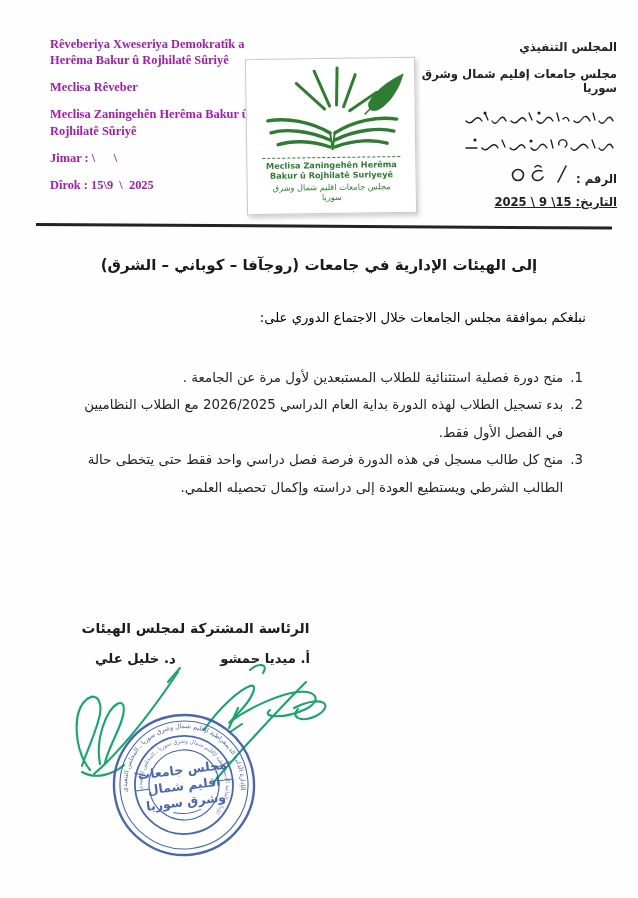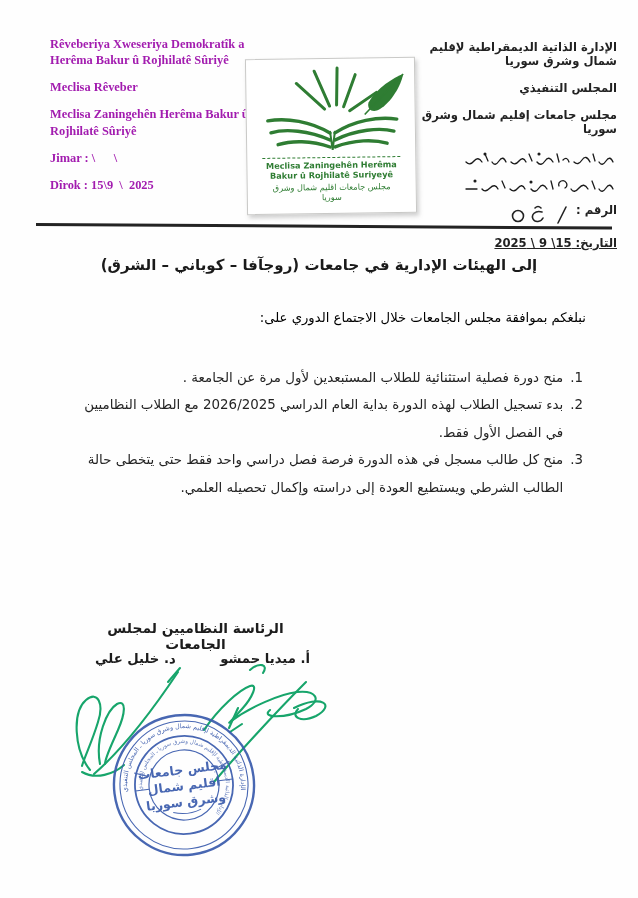--- a/index.html
+++ b/index.html
@@ -22,21 +22,21 @@
   .logo-cap{width:138px;border-top:1.5px dashed #2f7d33;margin-top:-2px;padding-top:2px;
             text-align:center;color:#2f7d33;}
   .logo-cap .lat{font-size:8.2px;font-weight:bold;line-height:1.25;}
   .logo-cap .ara{font-size:8.2px;margin-top:1px;direction:rtl;}
 
   
   .hdr-right{position:absolute;right:21px;top:40px;width:220px;direction:rtl;
              text-align:right;font-size:11.6px;font-weight:bold;color:#222;}
   .hdr-right p{margin:0 0 13px 0;}
   .syriac{margin:2px 0 6px 0;}
-  .num-line{display:flex;direction:rtl;align-items:flex-start;gap:6px;margin-bottom:9px;}
+  .num-line{display:flex;direction:rtl;align-items:flex-end;gap:6px;margin-bottom:9px;}
   .date-line{white-space:pre-wrap;text-decoration:underline;}
 
   
   .divider{position:absolute;left:36px;top:223px;width:576px;height:3px;background:#232323;
            transform:rotate(0.35deg);transform-origin:left center;}
 
   
   .subject{position:absolute;top:256px;left:0;width:100%;text-align:center;direction:rtl;
            font-size:15px;font-weight:bold;color:#1a1a1a;}
   .intro{position:absolute;top:310px;right:52px;direction:rtl;font-size:13.2px;color:#000000;}
@@ -91,21 +91,20 @@
       <path d="M79,68 L81.5,87 L84,68" stroke="#2f7d33" stroke-width="2" fill="none"></path>
     </svg>
     <div class="logo-cap">
       <div class="lat">Meclisa Zaningehên Herêma</div>
       <div class="lat">Bakur û Rojhilatê Suriyeyê</div>
       <div class="ara">مجلس جامعات اقليم شمال وشرق سوريا</div>
     </div>
   </div>
 
   <div class="hdr-right">
-    <p>الإدارة الذاتية الديمقراطية لإقليم شمال وشرق سوريا</p>
     <p>المجلس التنفيذي</p>
     <p>مجلس جامعات إقليم شمال وشرق سوريا</p>
     
     <svg class="syriac" width="178" height="16" viewBox="0 0 178 16" aria-label="ܡܘܬܒܐ ܕܒܬܝ̈ ܨܘܒܐ ܕܦܢܝܬܐ">
       <g stroke="#1b1b1b" stroke-width="1.3" fill="none" stroke-linecap="round">
         <path d="M174,11 q-3,-7 -7,-1 t-7,1 m-4,-1 l-2,-7 m-3,8 q-4,-8 -8,-2 t-8,2 m-5,0 q-2,-6 -6,-2 m-4,2 l-2,-8 m-4,8 q-4,-7 -8,-1 t-8,1 m-5,-1 l-3,-7 m-3,8 q-3,-6 -7,-1 t-8,1 m-5,0 q-3,-7 -7,-1 t-7,1 m-4,-1 l-3,-7 m-3,8 q-4,-6 -8,-1 t-8,1"></path>
         <circle cx="100" cy="3" r="0.9" fill="#1b1b1b"></circle>
           <circle cx="46" cy="3" r="0.9" fill="#1b1b1b"></circle>
       </g>
     </svg>
@@ -144,21 +143,21 @@
     <li>
       <span class="n">2.</span>
       <span>بدء تسجيل الطلاب لهذه الدورة بداية العام الدراسي 2026/2025 مع الطلاب النظاميين في الفصل الأول فقط.</span>
     </li>
     <li>
       <span class="n">3.</span>
       <span>منح كل طالب مسجل في هذه الدورة فرصة فصل دراسي واحد فقط حتى يتخطى حالة الطالب الشرطي ويستطيع العودة إلى دراسته وإكمال تحصيله العلمي.</span>
     </li>
   </ol>
 
-  <div class="sig-title">الرئاسة النظاميين لمجلس الجامعات</div>
+  <div class="sig-title">الرئاسة المشتركة لمجلس الهيئات</div>
   <div class="sig-names">
     <span>أ. ميديا حمشو</span>
     <span>د. خليل علي</span>
   </div>
 
   <svg class="sig-ink" width="300" height="148" viewBox="0 0 300 148">
     <g stroke="#17a56b" stroke-width="2.1" fill="none" stroke-linecap="round">
 
       <path d="M38,118 C22,98 20,60 34,48 C46,38 52,52 46,70 C40,90 32,106 30,114"></path>
       <path d="M48,112 C43,86 55,58 65,52 C75,47 73,62 66,78 C59,94 53,106 53,112"></path>

